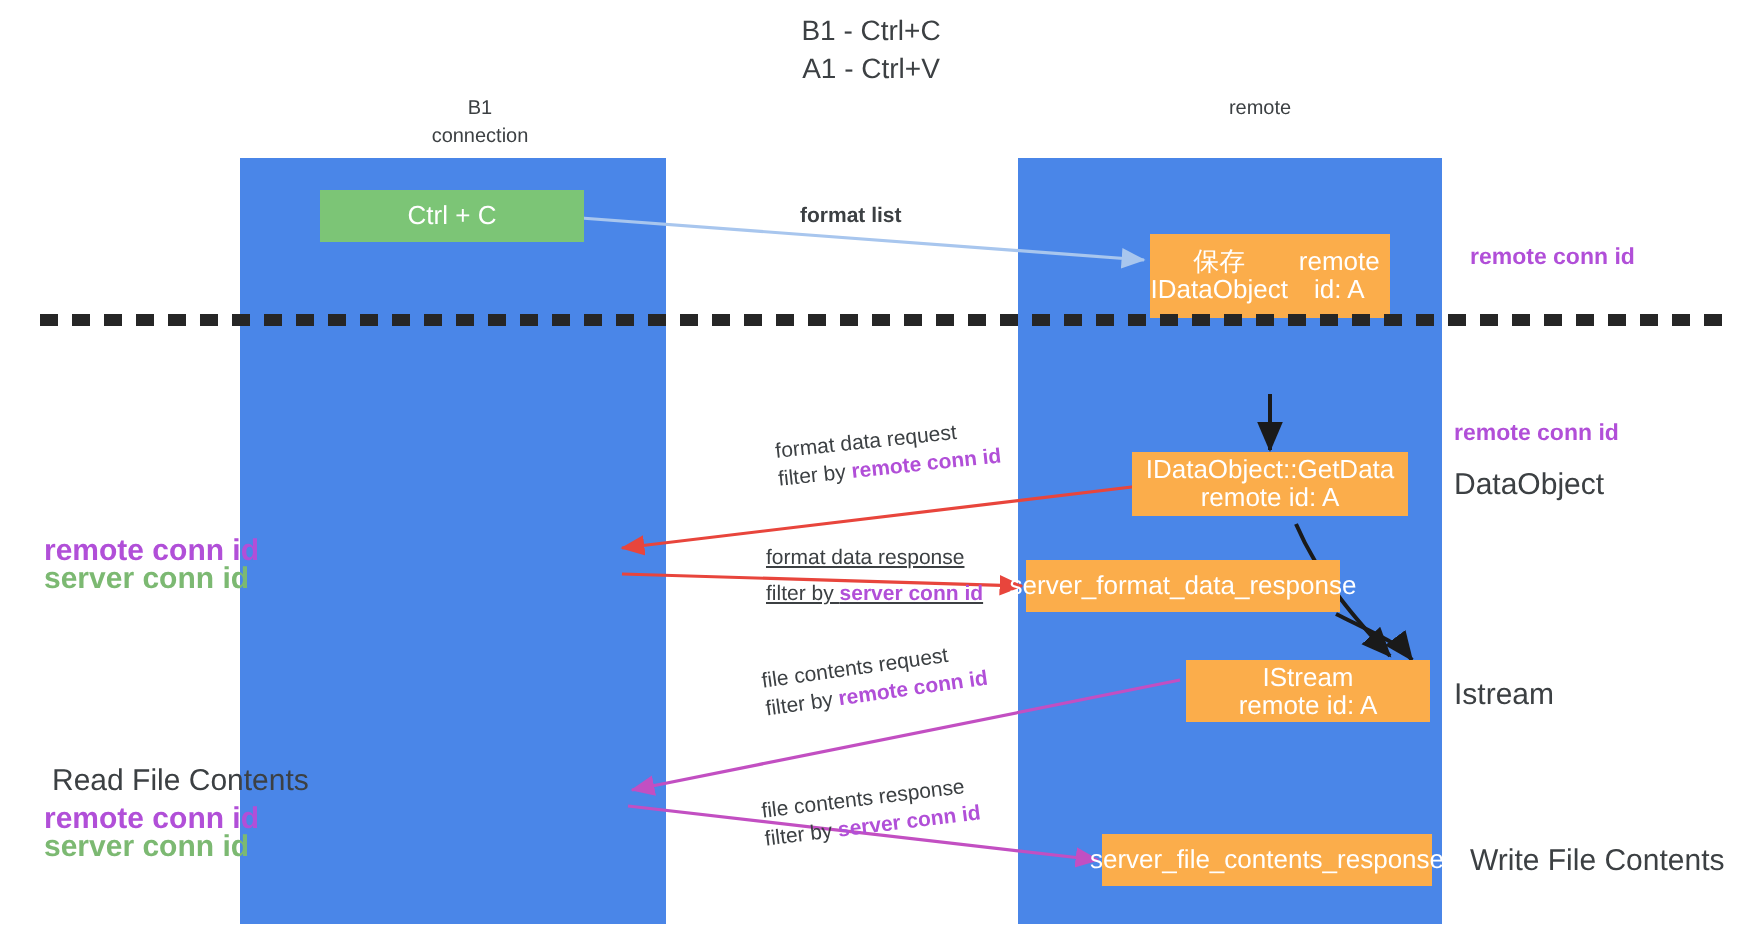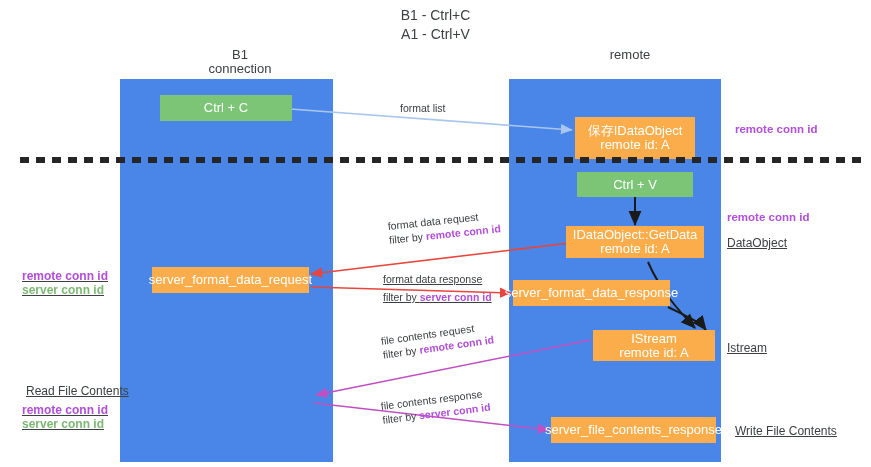--- a/index.html
+++ b/index.html
@@ -16,21 +16,21 @@
 
   
   .title{
     left:0;top:6px;width:871px;
     text-align:center;
     font-size:14px;color:#3c4043;line-height:19px;
   }
 
   
   .colhead{
-    font-size:13px;color:#3c4043;text-align:center;line-height:14px;
+    font-size:10px;color:#3c4043;text-align:center;line-height:14px;
   }
 
   
   .lane{background:#4a86e8;}
 
   
   .node{
     box-sizing:border-box;
     display:flex;align-items:center;justify-content:center;
     text-align:center;
@@ -38,21 +38,21 @@
     font-size:13px;
     line-height:14px;
     padding:2px 0;
     z-index:6;
   }
   .node.green{background:#7cc576;}
   .node.orange{background:#fbad4b;}
   .node .l2{display:block;}
 
   
-  .side{font-size:12px;color:#3c4043;line-height:14px;text-decoration:underline;}
+  .side{font-size:15px;color:#3c4043;line-height:14px;}
   .side .purple{color:#b14fd8;font-weight:bold;}
   .side .green{color:#7cb972;font-weight:bold;}
   .sidestrong{font-size:11.5px;font-weight:bold;color:#b14fd8;}
 
   
   .alabel{
     font-size:10.5px;color:#3c4043;line-height:14px;white-space:nowrap;
     z-index:7;
   }
   .alabel b{color:#b14fd8;font-weight:bold;}
@@ -112,57 +112,51 @@
 
     <line x1="590" y1="340" x2="316" y2="395" stroke="#c24fc2" stroke-width="1.6" marker-end="url(#mk-mag)"></line>
 
     <line x1="314" y1="403" x2="549" y2="430" stroke="#c24fc2" stroke-width="1.6" marker-end="url(#mk-mag)"></line>
   </svg>
 
   <div class="abs node green" style="left:160px;top:95px;width:132px;height:26px;">
     <span>Ctrl + C</span>
   </div>
 
-  <div class="abs node orange" style="left:575px;top:117px;width:120px;height:42px;flex-direction:column;">
+  <div class="abs node orange" style="left:575px;top:117px;width:120px;height:42px;flex-direction:row;">
     <span>保存IDataObject</span>
     <span class="l2">remote id: A</span>
   </div>
 
-  <div class="abs node green" style="left:577px;top:172px;width:116px;height:25px;">
-    <span>Ctrl + V</span>
-  </div>
 
   <div class="abs node orange" style="left:566px;top:226px;width:138px;height:32px;flex-direction:column;">
     <span>IDataObject::GetData</span>
     <span class="l2">remote id: A</span>
   </div>
 
-  <div class="abs node orange" style="left:152px;top:267px;width:157px;height:26px;">
-    <span>server_format_data_request</span>
-  </div>
 
   <div class="abs node orange" style="left:513px;top:280px;width:157px;height:26px;">
     <span>server_format_data_response</span>
   </div>
 
   <div class="abs node orange" style="left:593px;top:330px;width:122px;height:31px;flex-direction:column;">
     <span>IStream</span>
     <span class="l2">remote id: A</span>
   </div>
 
 
   <div class="abs node orange" style="left:551px;top:417px;width:165px;height:26px;">
     <span>server_file_contents_response</span>
   </div>
 
   <svg class="overlay top">
     <line x1="20" y1="160" x2="862" y2="160" stroke="#262626" stroke-width="6" stroke-dasharray="9 7" stroke-linecap="butt"></line>
   </svg>
 
-  <div class="abs alabel" style="left:400px;top:101px;">
+  <div class="abs alabel" style="left:400px;top:101px;font-weight:bold;">
     <span>format list</span>
   </div>
 
   <div class="abs alabel" style="left:387px;top:219px;transform:rotate(-6deg);transform-origin:left top;">
     <div>format data request</div>
     <div><span>filter by </span><b>remote conn id</b></div>
   </div>
 
   <div class="abs alabel" style="left:383px;top:272px;text-decoration:underline;">
     <div>format data response</div>

